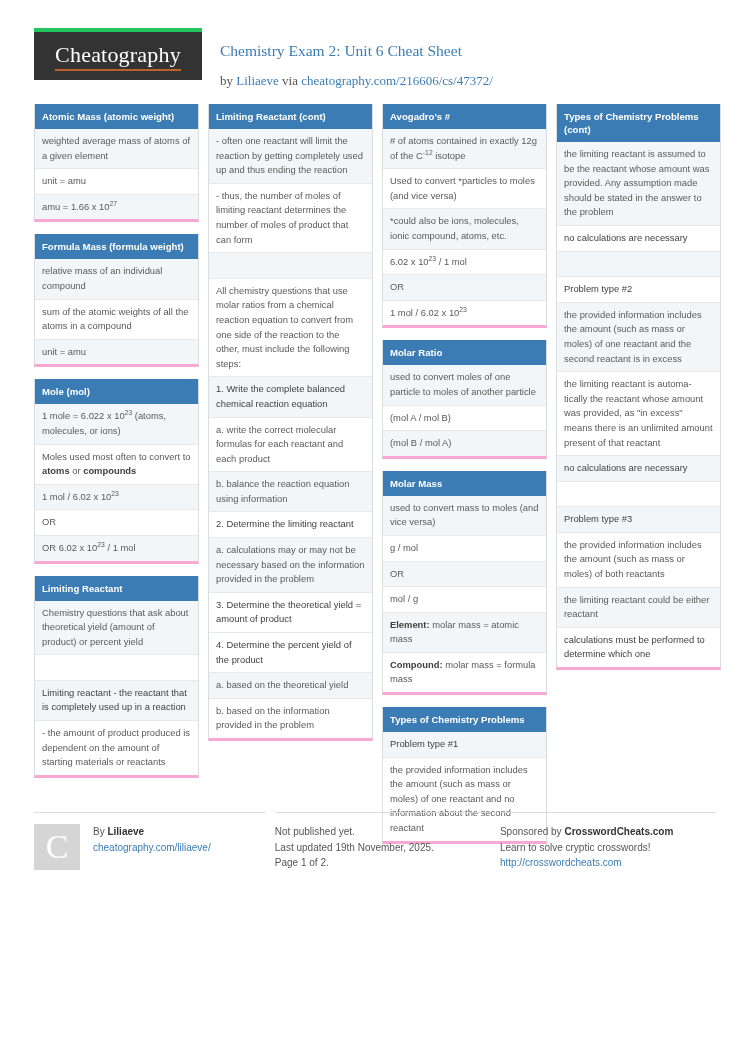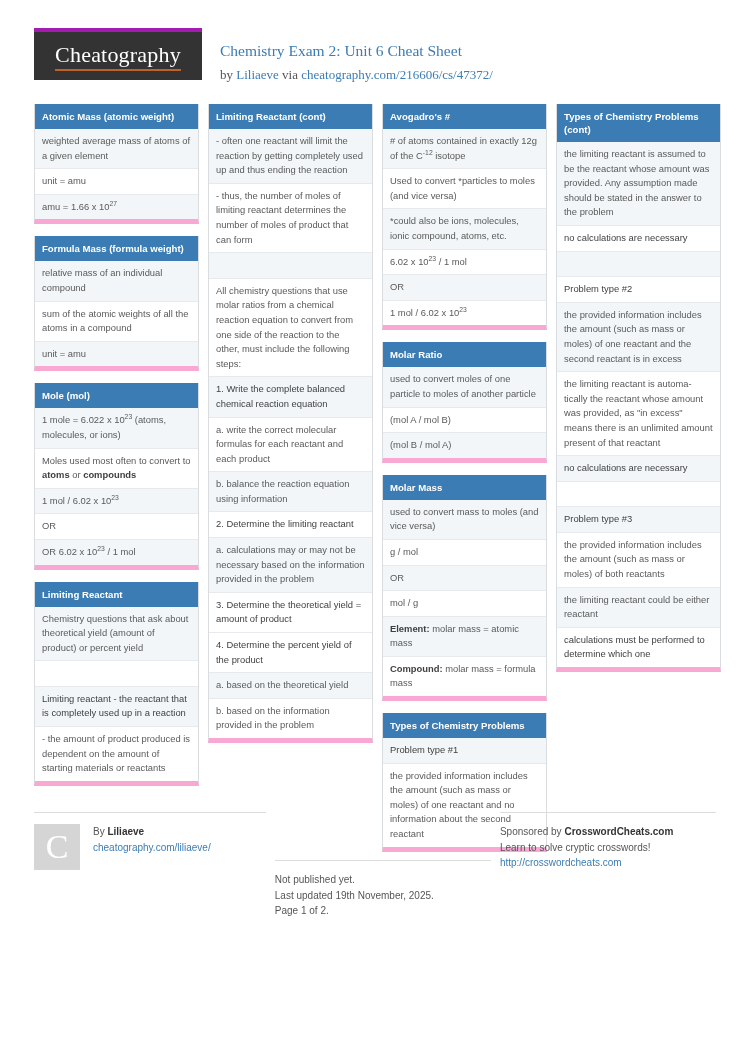--- a/index.html
+++ b/index.html
@@ -15,21 +15,21 @@
     width: 750px; height: 1061px;
     padding: 28px 34px 0 34px;
     background: #fff;
   }
 
   
   .header { display: flex; align-items: flex-start; gap: 18px; height: 66px; }
   .logo-box {
     width: 168px; height: 52px;
     background: #333333;
-    border-top: 4px solid #a21caf;
+    border-top: 4px solid #22c55e;
     display: flex; align-items: center; justify-content: center;
     flex: 0 0 auto;
   }
   .logo-word {
     color: #ffffff;
     font-family: "Liberation Serif", serif;
     font-size: 22px;
     letter-spacing: .2px;
     position: relative;
     padding-bottom: 3px;
@@ -45,40 +45,40 @@
     color: #3b7cb5;
     font-weight: normal;
     line-height: 19px;
     white-space: nowrap;
   }
   .byline {
     font-family: "Liberation Serif", serif;
     font-size: 13px;
     color: #555;
     line-height: 19px;
-    margin-top: 5px;
+    margin-top: 11px;
     white-space: nowrap;
   }
   .byline a { color: #3b7cb5; text-decoration: none; }
 
   
   .columns {
     display: flex;
     gap: 9px;
     margin-top: 10px;
     align-items: flex-start;
     height: 700px;
   }
   .col { width: 165px; flex: 0 0 165px; }
 
   .card {
     margin-bottom: 12px;
     border: 1px solid #d9dde0;
     border-top: none;
-    border-bottom: 5px solid #f9a8d4;
+    border-bottom: 3px solid #f9a8d4;
     background: #14b8a6;
   }
   .card-head {
     background: #3b7cb5;
     color: #ffffff;
     font-size: 9.6px;
     font-weight: bold;
     padding: 6px 7px 6px 7px;
     line-height: 13px;
   }
@@ -100,21 +100,21 @@
   
   .footer {
     position: absolute;
     left: 34px; right: 34px;
     top: 812px;
     display: flex;
     gap: 0;
   }
   .fcol { padding-top: 11px; border-top: 1px solid #dcdcdc; }
   .fcol-1 { width: 236px; display: flex; gap: 13px; }
-  .fcol-2 { width: 220px; margin-left: 9px; margin-top: 48px; }
+  .fcol-2 { width: 220px; margin-left: 9px; }
   .fcol-3 { width: 220px; margin-left: 9px; }
   .avatar {
     width: 46px; height: 46px; flex: 0 0 46px;
     background: #d5d5d5;
     color: #ffffff;
     font-family: "Liberation Serif", serif;
     font-size: 34px;
     display: flex; align-items: center; justify-content: center;
     line-height: 1;
   }

